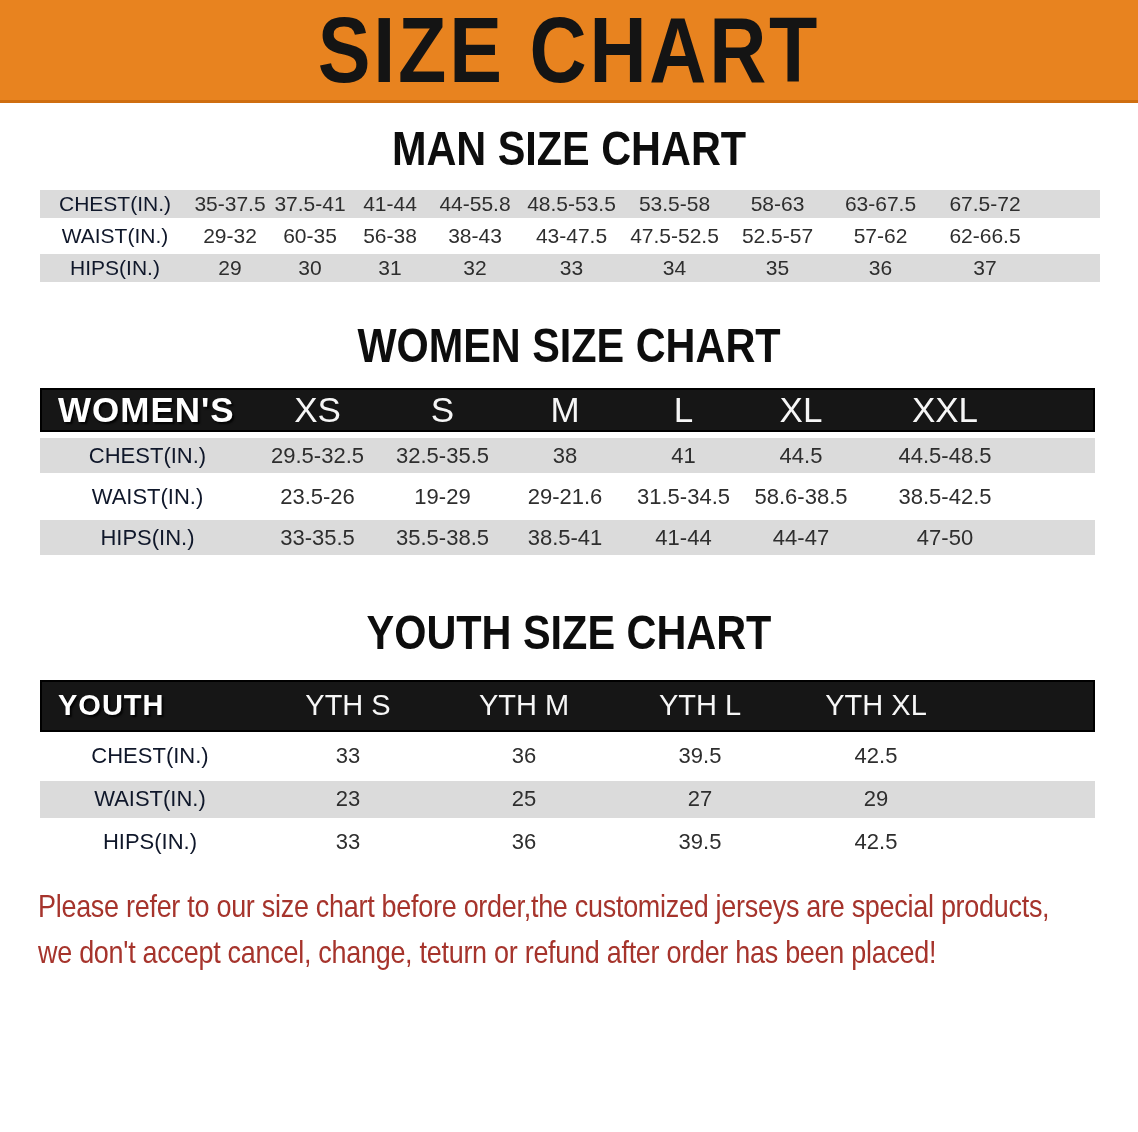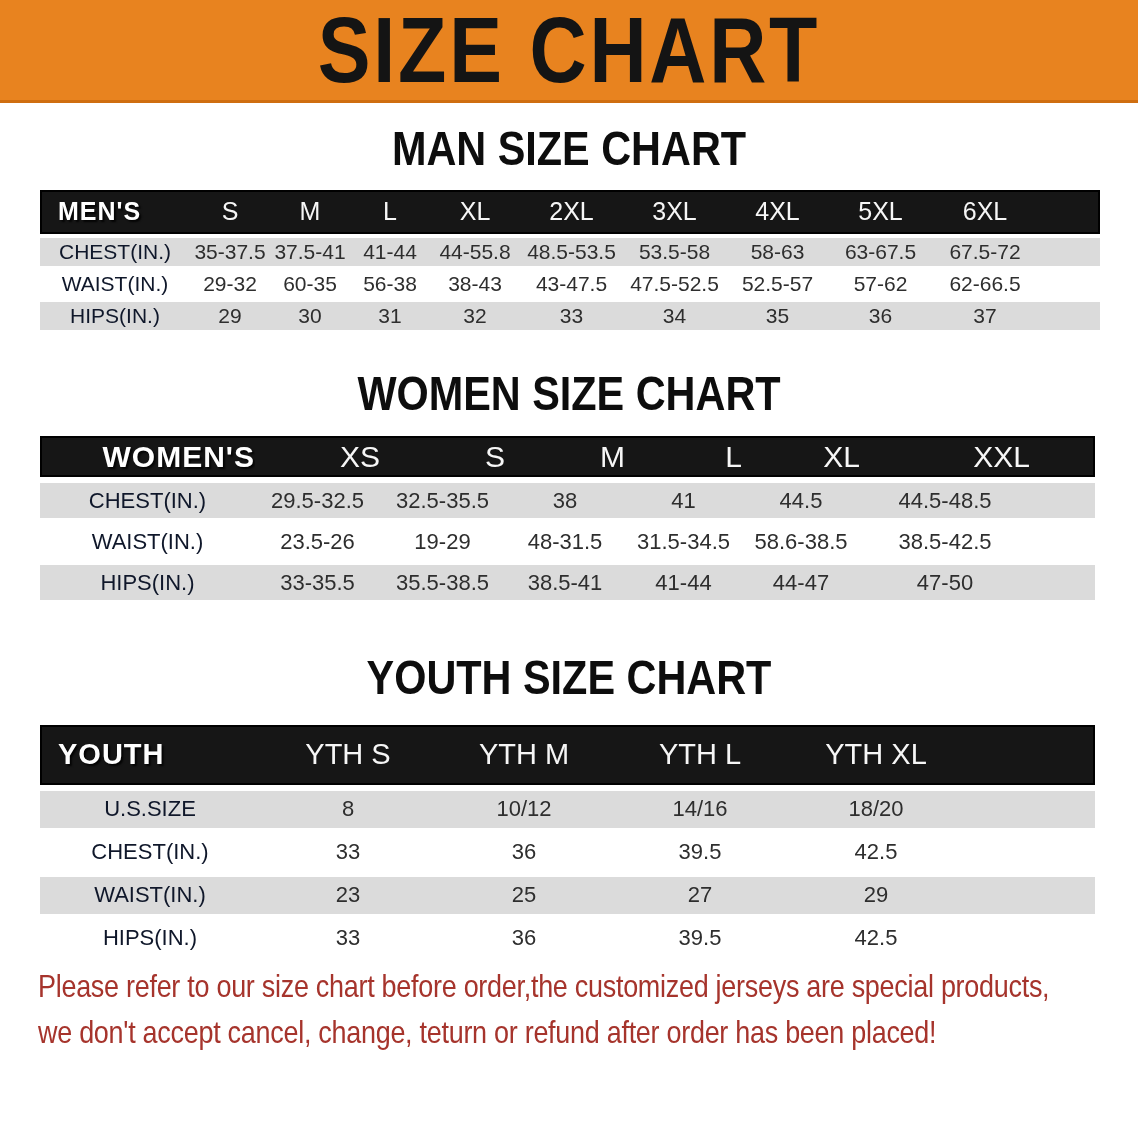--- a/index.html
+++ b/index.html
@@ -62,30 +62,30 @@
     text-shadow: 2px 2px 2px rgba(0,0,0,0.85);
   }
   tr.stripe-gray td { background: var(--row-gray, #DBDBDB); }
   td.rowlabel { color: #0f172a; }
   td { color: #2e2e2e; }
 
   .men   tr.band th { height: 44px; font-size: 25px; }
   .men   th.corner  { font-size: 33px; }
   .men   td         { height: 28px; font-size: 21px; }
 
-  .women tr.band th { height: 41px; font-size: 30px; text-align: right; }
+  .women tr.band th { height: 41px; font-size: 35px; }
   .women th.corner  { font-size: 34px; }
   .women td         { height: 35px; font-size: 22px; }
 
-  .youth tr.band th { height: 60px; font-size: 29px; }
+  .youth tr.band th { height: 52px; font-size: 29px; }
   .youth th.corner  { font-size: 32px; letter-spacing: 2px; }
   .youth td         { height: 37px; font-size: 22px; }
 
   
-  .note { margin: 8px 0 0 38px; }
+  .note { margin: 24px 0 0 38px; }
   .note p {
     margin: 0 0 13px;
     color: var(--note-red, #A6342C);
     font-size: 29px; line-height: 1.15;
     white-space: nowrap;
     letter-spacing: -0.3px;
     transform: scale(0.93, 1.05);
     transform-origin: left center;
   }
 </style>
@@ -106,33 +106,20 @@
         <col style="width:80px">
       <col style="width:90px">
         <col style="width:103px">
         <col style="width:103px">
         <col style="width:103px">
       <col style="width:103px">
         <col style="width:106px">
         <col style="width:62px">
     </colgroup>
     <tbody>
-        <tr class="band">
-      <th class="corner">MEN'S</th>
-      <th>S</th>
-      <th>M</th>
-      <th>L</th>
-      <th>XL</th>
-      <th>2XL</th>
-      <th>3XL</th>
-      <th>4XL</th>
-      <th>5XL</th>
-      <th>6XL</th>
-      <th class="fill"></th>
-    </tr>
     <tr class="stripe-gray">
       <td class="rowlabel">CHEST(IN.)</td>
       <td>35-37.5</td>
       <td>37.5-41</td>
       <td>41-44</td>
       <td>44-55.8</td>
       <td>48.5-53.5</td>
       <td>53.5-58</td>
       <td>58-63</td>
       <td>63-67.5</td>
@@ -200,21 +187,21 @@
       <td>38</td>
       <td>41</td>
       <td>44.5</td>
       <td>44.5-48.5</td>
       <td class="fill"></td>
     </tr>
     <tr>
       <td class="rowlabel">WAIST(IN.)</td>
       <td>23.5-26</td>
       <td>19-29</td>
-      <td>48-31.5</td>
+      <td>29-21.6</td>
       <td>31.5-34.5</td>
       <td>58.6-38.5</td>
       <td>38.5-42.5</td>
       <td class="fill"></td>
     </tr>
     <tr class="stripe-gray">
       <td class="rowlabel">HIPS(IN.)</td>
       <td>33-35.5</td>
       <td>35.5-38.5</td>
       <td>38.5-41</td>
@@ -240,28 +227,20 @@
     </colgroup>
     <tbody>
         <tr class="band">
       <th class="corner">YOUTH</th>
       <th>YTH S</th>
       <th>YTH M</th>
       <th>YTH L</th>
       <th>YTH XL</th>
       <th class="fill"></th>
     </tr>
-    <tr class="stripe-gray">
-      <td class="rowlabel">U.S.SIZE</td>
-      <td>8</td>
-      <td>10/12</td>
-      <td>14/16</td>
-      <td>18/20</td>
-      <td class="fill"></td>
-    </tr>
     <tr>
       <td class="rowlabel">CHEST(IN.)</td>
       <td>33</td>
       <td>36</td>
       <td>39.5</td>
       <td>42.5</td>
       <td class="fill"></td>
     </tr>
     <tr class="stripe-gray">
       <td class="rowlabel">WAIST(IN.)</td>

